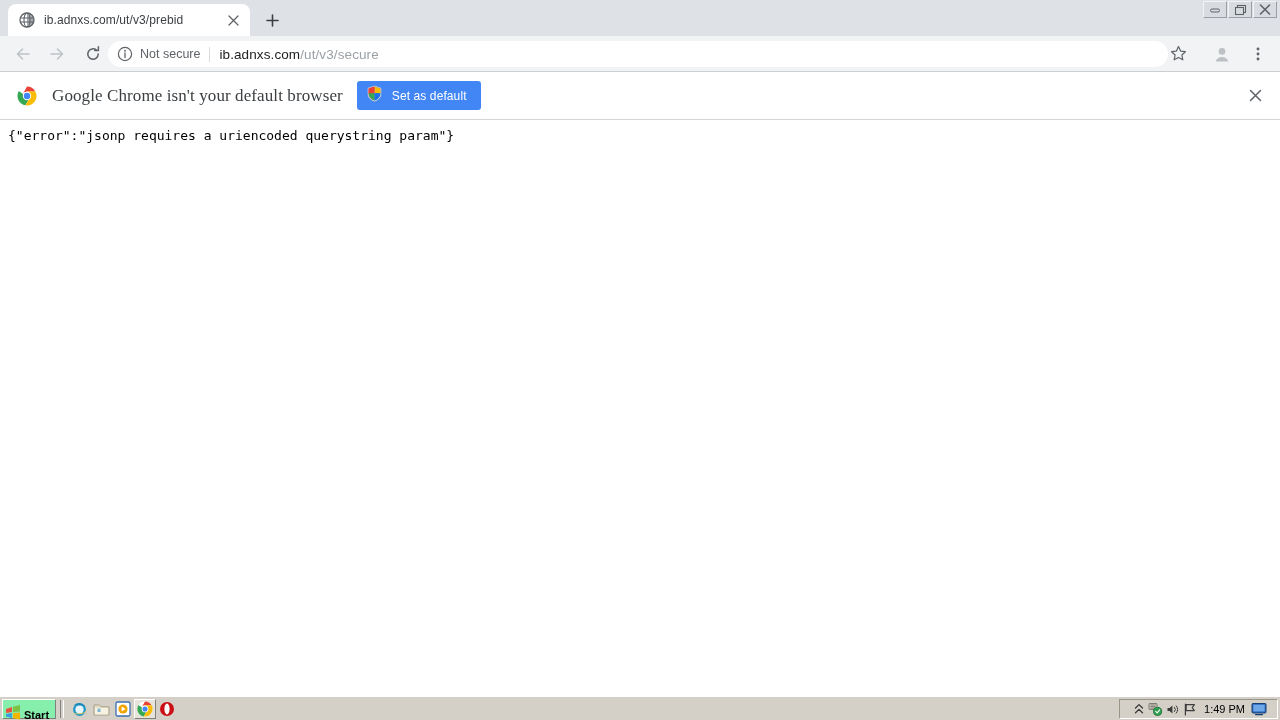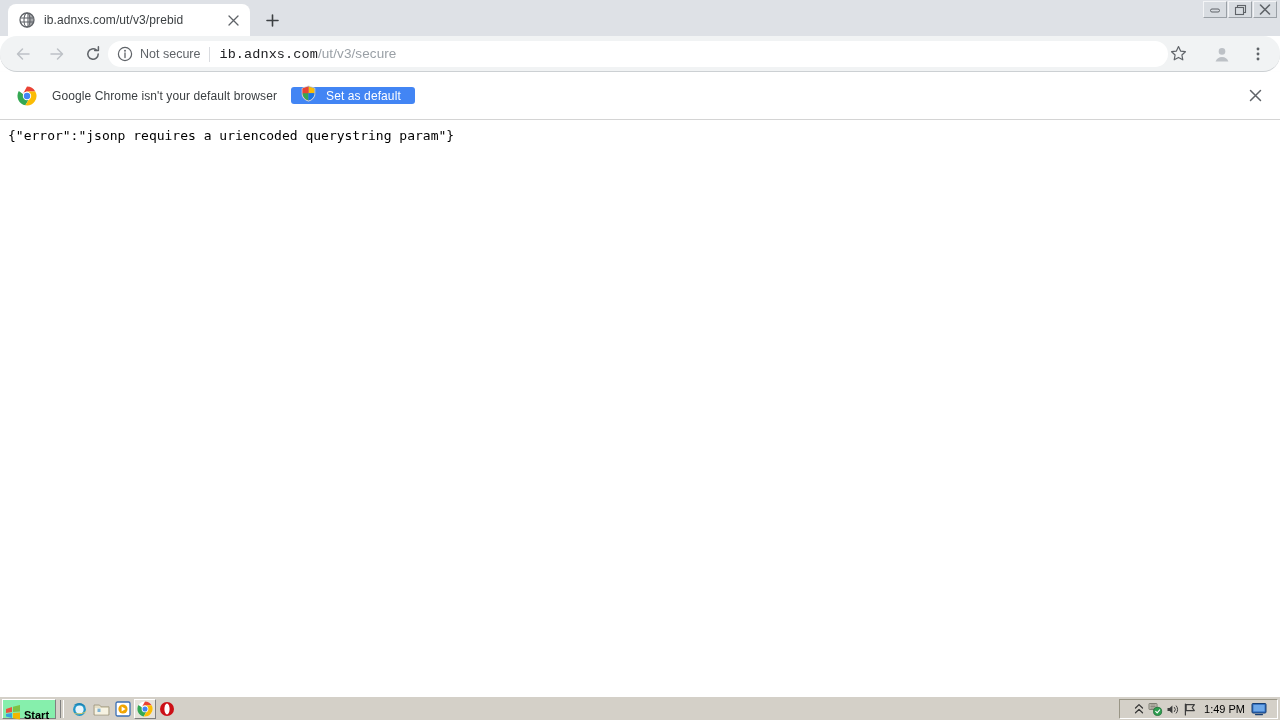--- a/index.html
+++ b/index.html
@@ -71,21 +71,21 @@
     display: flex; align-items: center; justify-content: center;
     box-sizing: border-box;
   }
 
   
   .toolbar {
     position: absolute; left: 0; top: 36px;
     width: 1280px; height: 35px;
     background: #f1f3f4;
     border-bottom: 1px solid #cdd1d4;
-    display: flex; align-items: center; border-radius: 17px;
+    display: flex; align-items: center;
   }
   .tb-icon {
     width: 32px; height: 32px;
     display: flex; align-items: center; justify-content: center;
     border-radius: 50%;
     flex: 0 0 auto;
   }
   .omnibox {
     position: absolute; left: 108px; top: 5px;
     width: 1060px; height: 26px;
@@ -101,43 +101,43 @@
     margin-left: 7px; white-space: nowrap;
   }
   .omni-sep {
     width: 1px; height: 15px; background: #dadce0;
     margin: 0 9px;
   }
   .omni-url {
     font-size: 13.5px; color: #9aa0a6; white-space: nowrap;
     letter-spacing: .1px;
   }
-  .omni-url b { color: #202124; font-weight: normal; font-family: Liberation Mono, monospace; }
+  .omni-url b { color: #202124; font-weight: normal; }
   .tb-right {
     position: absolute; right: 6px; top: 1px;
     display: flex; align-items: center; height: 33px;
   }
 
   
   .infobar {
     position: absolute; left: 0; top: 72px;
     width: 1280px; height: 47px;
     background: #ffffff;
     border-bottom: 1px solid #d4d4d4;
     display: flex; align-items: center;
     box-shadow: 0 1px 2px rgba(0,0,0,.10);
   }
   .ib-logo { margin-left: 17px; width: 20px; height: 20px; flex:0 0 auto; }
   .ib-text {
-    margin-left: 15px; font-size: 12px; color: #3c4043;
-    white-space: nowrap; letter-spacing: .1px;
+    margin-left: 15px; font-size: 17px; color: #3c4043;
+    white-space: nowrap; letter-spacing: .1px; font-family: Liberation Serif, serif;
   }
   .ib-button {
     margin-left: 14px;
-    height: 17px; padding: 0 14px 0 9px;
+    height: 29px; padding: 0 14px 0 9px;
     background: #4285f4;
     border-radius: 3px;
     display: flex; align-items: center;
     box-sizing: border-box;
   }
   .ib-button-label {
     color: #ffffff; font-size: 12px; margin-left: 9px;
     white-space: nowrap; letter-spacing: .1px;
   }
   .ib-close {

